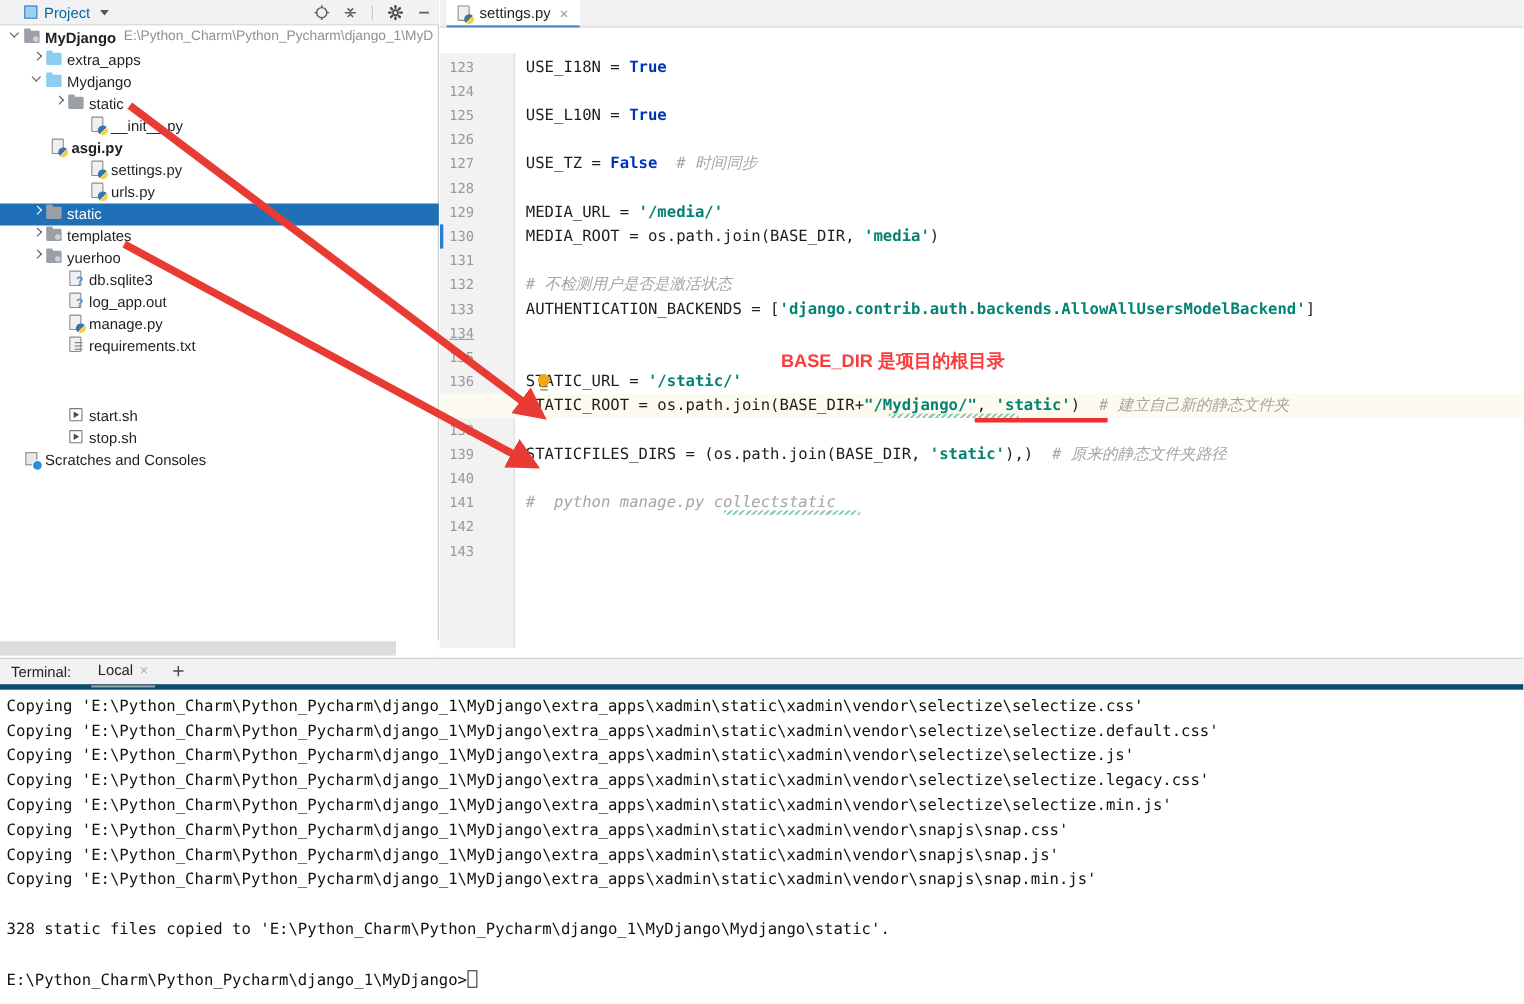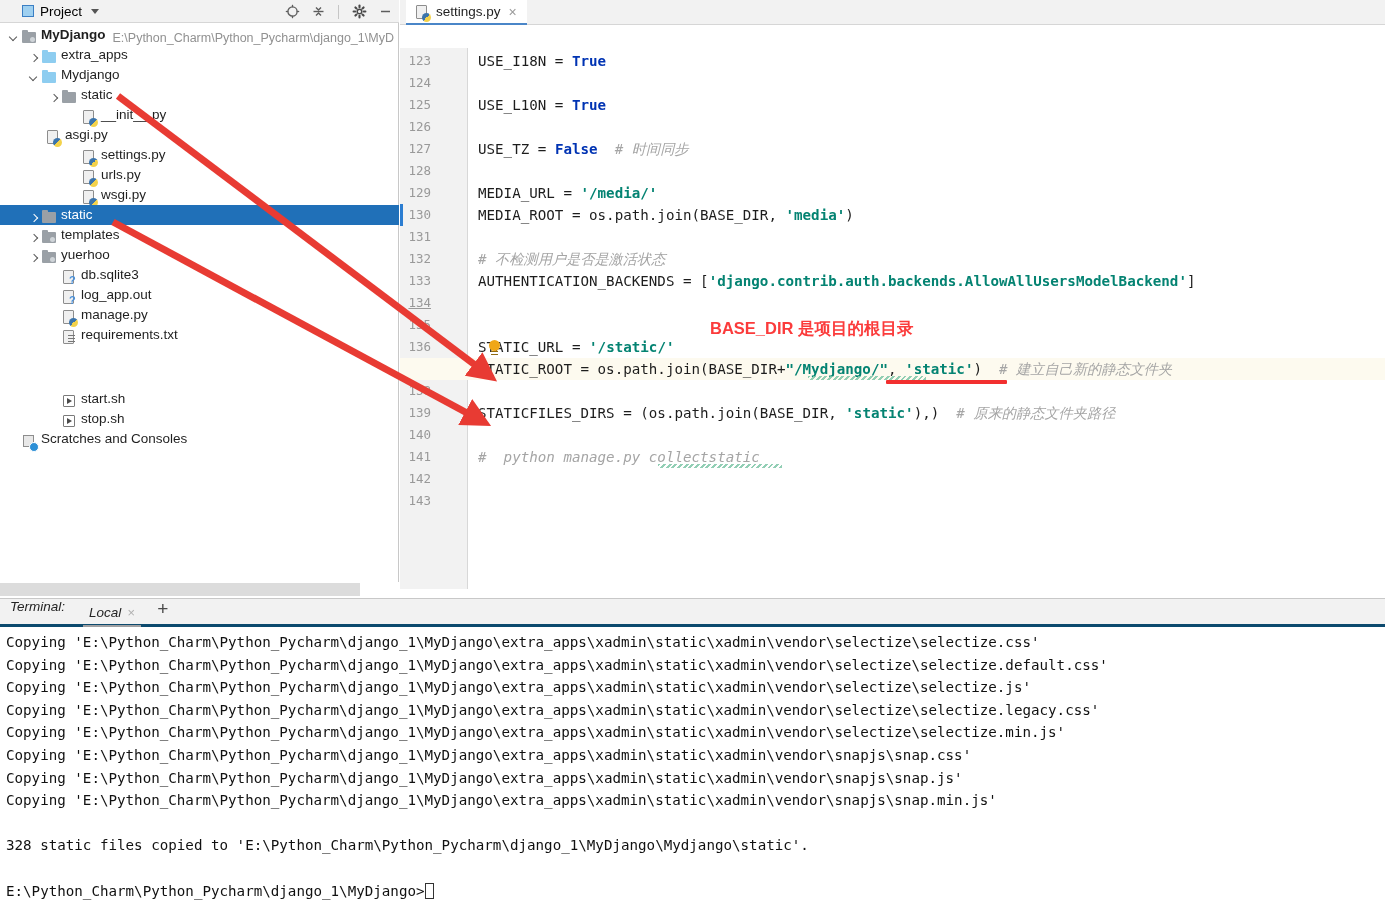--- a/index.html
+++ b/index.html
@@ -23,36 +23,36 @@
   #project-toolbar {
     position: absolute; left: 0; top: 0; width: 399px; height: 23px;
     background: #f2f2f2;
     border-bottom: 1px solid #d6d6d6;
     display: flex; align-items: center;
   }
   .proj-title-wrap { display: flex; align-items: center; padding-left: 22px; gap: 6px; }
   .proj-square {
     width: 12px; height: 12px; border: 1.6px solid #3b7fc4; background: #9fd0f0;
   }
-  .proj-label { font-size: 13.5px; color: #000000; }
+  .proj-label { font-size: 13.5px; color: #0369a1; }
   .caret-down {
     width: 0; height: 0; border-left: 4.5px solid transparent;
     border-right: 4.5px solid transparent; border-top: 5px solid #555;
     margin-left: 3px;
   }
   .tb-icons { position: absolute; right: 6px; top: 0; height: 23px; display: flex; align-items: center; gap: 10px; }
   .tb-ic { width: 16px; height: 16px; display: flex; align-items: center; justify-content: center; cursor: pointer; }
   .tb-sep { width: 1px; height: 14px; background: #c6c6c6; margin: 0 2px; }
 
   #tree {
     position: absolute; left: 0; top: 23px; width: 399px; bottom: 16px;
     overflow: hidden; padding-top: 2px;
   }
   .trow {
-    position: relative; height: 20px; display: flex; align-items: flex-end;
+    position: relative; height: 20px; display: flex; align-items: flex-start;
     white-space: nowrap; font-size: 13.5px; cursor: default;
   }
   .trow.sel { background: #2070b8; color: #ffffff; }
   .arrow {
     width: 13px; height: 13px; flex: 0 0 13px; position: relative;
   }
   .arrow.right::before {
     content: ""; position: absolute; left: 3px; top: 2.5px;
     width: 5px; height: 5px; border-right: 1.6px solid #5a5a5a;
     border-top: 1.6px solid #5a5a5a; transform: rotate(45deg);
@@ -214,22 +214,22 @@
     font-family: "Liberation Sans", sans-serif; white-space: nowrap;
   }
 
   
   #terminal-panel {
     position: absolute; left: 0; top: 598px; right: 0; bottom: 0;
     background: #ffffff; border-top: 1px solid #c8c8c8;
   }
   #term-header {
     position: absolute; left: 0; top: 0; right: 0; height: 28px;
-    background: #f2f2f2; border-bottom: 3px solid #0c4a6e;
-    display: flex;  font-style: italic;
+    background: #f2f2f2; border-bottom: 5px solid #0c4a6e;
+    display: flex; align-items: center;
   }
   #term-title { margin-left: 10px; font-size: 13.5px; color: #242424; }
   #term-tab {
     margin-left: 18px; height: 28px; display: flex; align-items: center; gap: 6px;
     border-bottom: 2px solid #9fa0a2; padding: 0 6px; cursor: pointer;
   }
   #term-tab .t { font-size: 13.5px; color: #242424; }
   #term-tab .x { color: #b0b0b0; font-size: 13px; }
   #term-add { margin-left: 16px; font-size: 19px; color: #4a4a4a; line-height: 19px; cursor: pointer; }
 
@@ -332,47 +332,40 @@
           </span>
           <span class="tlabel">static</span>
         </div>
         <div class="trow" style="padding-left: 68px;">
           <span class="arrow"></span>
           <span class="ic">
             <span class="f-doc f-py"></span>
           </span>
           <span class="tlabel">__init__.py</span>
         </div>
-        <div class="trow" style="padding-left: 32px;">
+        <div class="trow" style="padding-left: 32px; font-weight: bold;">
           <span class="arrow"></span>
           <span class="ic">
             <span class="f-doc f-py"></span>
           </span>
           <span class="tlabel">asgi.py</span>
         </div>
         <div class="trow" style="padding-left: 68px;">
           <span class="arrow"></span>
           <span class="ic">
             <span class="f-doc f-py"></span>
           </span>
           <span class="tlabel">settings.py</span>
         </div>
         <div class="trow" style="padding-left: 68px;">
           <span class="arrow"></span>
           <span class="ic">
             <span class="f-doc f-py"></span>
           </span>
           <span class="tlabel">urls.py</span>
-        </div>
-        <div class="trow" style="padding-left: 68px;">
-          <span class="arrow"></span>
-          <span class="ic">
-            <span class="f-doc f-py"></span>
-          </span>
-          <span class="tlabel">wsgi.py</span>
         </div>
         <div class="trow sel" style="padding-left: 28px;">
           <span class="arrow right"></span>
           <span class="ic">
             <span class="fold-gray"></span>
           </span>
           <span class="tlabel">static</span>
         </div>
         <div class="trow" style="padding-left: 28px;">
           <span class="arrow right"></span>

